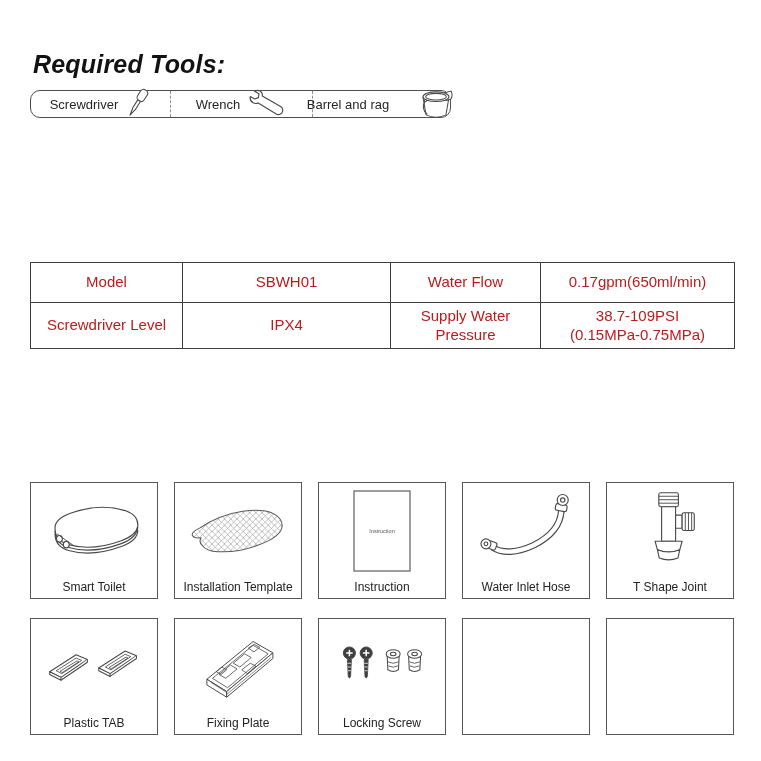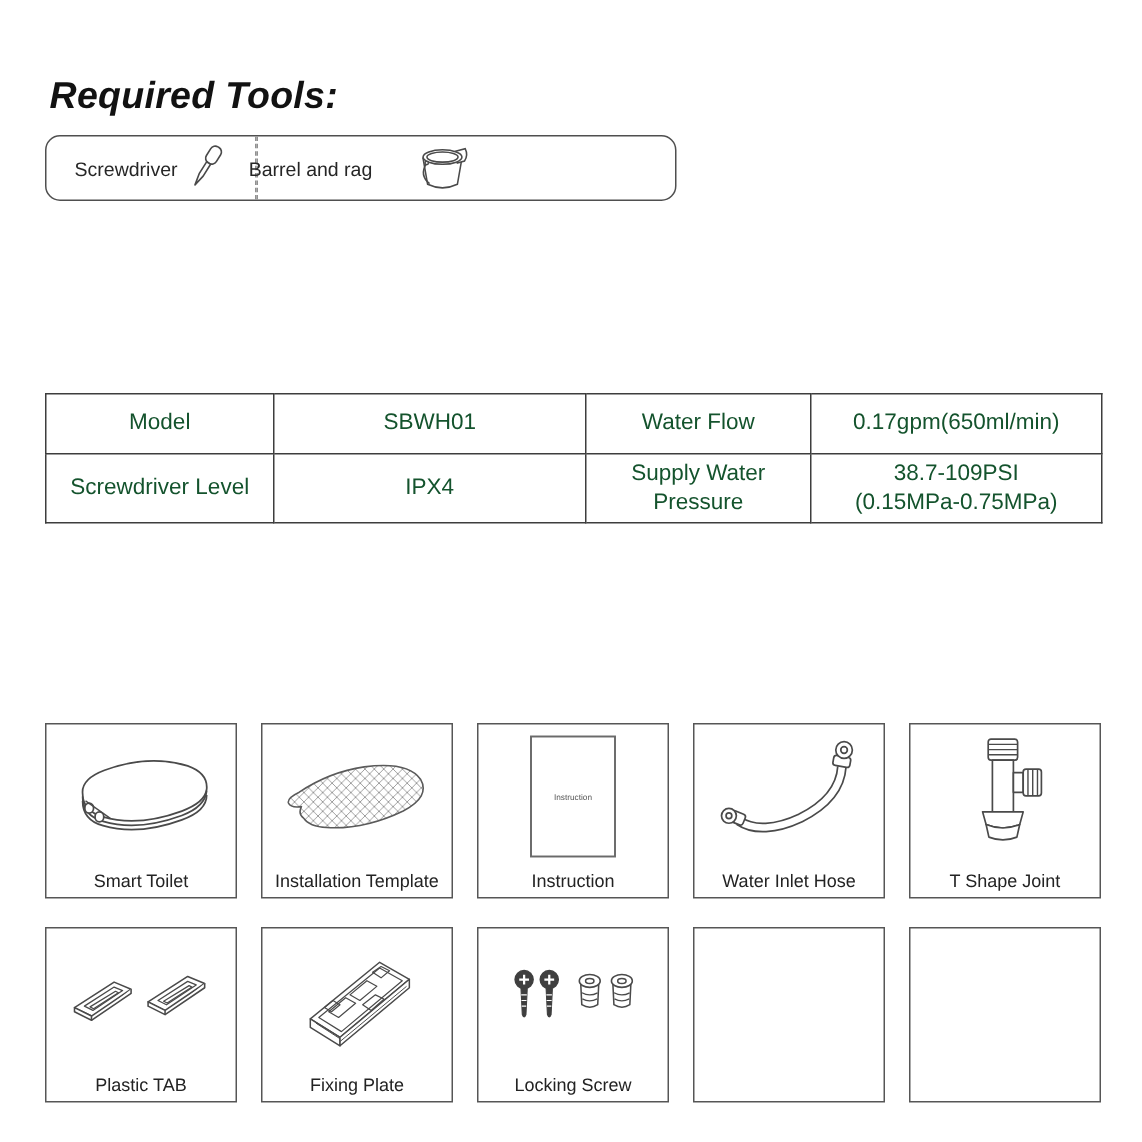--- a/index.html
+++ b/index.html
@@ -14,40 +14,40 @@
   .heading {
     position:absolute; left:33px;
     font-size:25px; font-weight:700; color:#121212; letter-spacing:.2px;
   }
   .tools-heading { top:50px;font-style:italic; }
   .spec-heading  { top:219px; }
   .pkg-heading   { top:444px; }
 
   
   .tools-box {
-    position:absolute; left:30px; top:90px; width:421px; height:44px;
+    position:absolute; left:30px; top:90px; width:421px; height:28px;
     border:1.6px solid #4f4f4f; border-radius:10px; background:#fff;
     display:flex; align-items:stretch;
   }
   .tool-cell { display:flex; align-items:center; justify-content:center; gap:5px; }
   .tool-cell.c1 { width:139px; }
   .tool-cell.c2 { width:141px; }
   .tool-cell.c3 { width:136px;gap:28px; }
   .tool-divider { width:0; border-left:1.6px dashed #909090; }
   .tool-label { font-size:13px; color:#262626; white-space:nowrap; }
   .tool-icon svg { display:block; }
 
   
   .spec-table {
     position:absolute; left:30px; top:262px; width:704px;
     border-collapse:collapse; table-layout:fixed; background:#fff;
   }
   .spec-table td {
     border:1.8px solid #3d3d3d; text-align:center; vertical-align:middle;
-    font-size:15px; color:#14532d; line-height:1.25; padding:3px 8px;
+    font-size:15px; color:#b91c1c; line-height:1.25; padding:3px 8px;
     white-space:pre-line;
   }
   .spec-table tr.r1 td { height:40px; }
   .spec-table tr.r2 td { height:46px; }
 
   
   .pkg-grid {
     position:absolute; left:30px; top:482px; width:628px;
     display:grid; grid-template-columns:repeat(5,128px); gap:19px 16px;
   }
@@ -76,20 +76,31 @@
       <span class="tool-icon">
         <svg width="28" height="40" viewBox="0 0 36 46">
           <g transform="rotate(32 18 23)" fill="#fff" stroke="#4a4a4a" stroke-width="1.4" stroke-linejoin="round">
             <rect x="13" y="2" width="10" height="16" rx="4.5"></rect>
             <path d="M16 18 h4 v12 l-2 10 l-2 -10 z"></path>
           </g>
         </svg>
       </span>
     </div>
     <div class="tool-divider"></div>
+    <div class="tool-cell c2">
+      <span class="tool-label">Wrench</span>
+      <span class="tool-icon">
+        <svg width="42" height="30" viewBox="0 0 46 34">
+          <path fill="#fff" stroke="#4a4a4a" stroke-width="1.3" stroke-linejoin="round" d="M10 2.5 L15 5.5 L14.4 9.8 L10.2 11.4 L5.2 8.6
+               C4.6 11.4 5.9 14.3 8.5 15.7 C10.3 16.6 12.4 16.6 14.1 15.8
+               L34.6 28.3 C36.9 29.7 39.9 29 41.3 26.7 C42.7 24.3 41.9 21.3 39.5 19.9
+               L18.8 7.8 C19.2 5.7 18.2 3.5 16.3 2.4 C14.3 1.3 11.9 1.4 10 2.5 Z"></path>
+        </svg>
+      </span>
+    </div>
     <div class="tool-divider"></div>
     <div class="tool-cell c3">
       <span class="tool-label">Barrel and rag</span>
       <span class="tool-icon">
         <svg width="38" height="35" viewBox="0 0 44 40">
           <g fill="#fff" stroke="#4a4a4a" stroke-width="1.2">
             <path d="M7 12 L10.5 32 Q22 37.5 33.5 32 L37 12 Z"></path>
             <path d="M32 6.5 L39.5 4.5 Q42 9.5 39 14 L33.5 15.5 Z"></path>
             <ellipse cx="22" cy="11" rx="15" ry="5.6"></ellipse>
             <ellipse cx="22" cy="11" rx="12" ry="3.9" fill="none"></ellipse>

